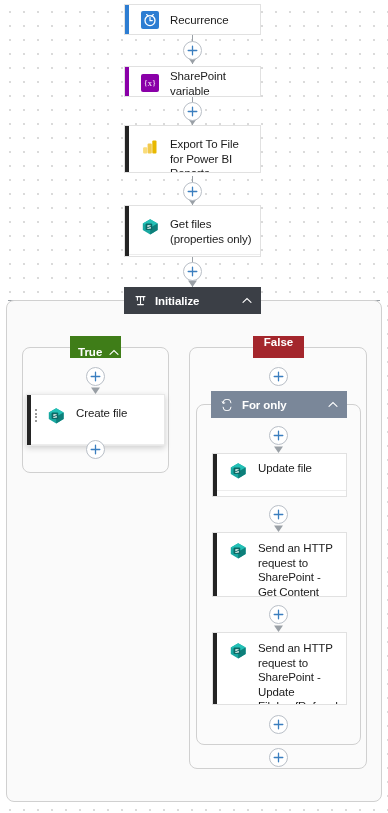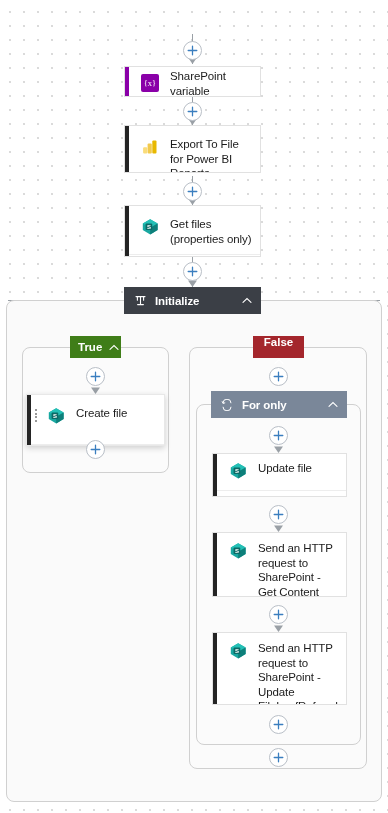--- a/index.html
+++ b/index.html
@@ -148,21 +148,21 @@
     position: absolute;
     display: flex;
     align-items: center;
     gap: 7px;
     padding: 0 8px;
     color: #ffffff;
     font-size: 11.5px;
     font-weight: bold;
     height: 22px;
   }
-  .badge-true  { background: #3f7d18; }
+  .badge-true  { background: #3f7d18; align-items: flex-end; }
   .badge-false { background: #a4262c; }
 </style>
 </head>
 <body>
 
 <div id="canvas">
 
   <div class="layer">
 
     <div class="line vline" style="left:192px; top:34px; height:30px;"></div>
@@ -258,20 +258,34 @@
           <path d="M4.5 7 L0 0.5 L9 0.5 Z" fill="#9aa0a6"></path>
         </svg>
       </div>
     <div class="arrow" style="left:274px; top:625px;">
         <svg width="9" height="7" viewBox="0 0 9 7">
           <path d="M4.5 7 L0 0.5 L9 0.5 Z" fill="#9aa0a6"></path>
         </svg>
       </div>
   </div>
 
+  <div class="card" style="left:124px; top:4px; width:137px; height:31px;">
+    <div class="card-accent" style="background:#2d7dd2;"></div>
+    <div class="card-body" style="align-items:center; padding-top:0; padding-bottom:0;">
+      <span class="card-icon">
+        <svg width="18" height="18" viewBox="0 0 18 18">
+          <rect width="18" height="18" rx="2" fill="#2d7dd2"></rect>
+          <circle cx="9" cy="9.6" r="5" fill="none" stroke="#ffffff" stroke-width="1.3"></circle>
+          <path d="M9 6.4 V9.6 H11.3" stroke="#ffffff" stroke-width="1.2" fill="none" stroke-linecap="round"></path>
+          <path d="M5.6 3.6 L7.4 4.9 M12.4 3.6 L10.6 4.9" stroke="#ffffff" stroke-width="1.2" stroke-linecap="round"></path>
+        </svg>
+      </span>
+      <span class="card-title">Recurrence</span>
+    </div>
+  </div>
 
   <div class="card" style="left:124px; top:66px; width:137px; height:31px;">
     <div class="card-accent" style="background:#8a00a8;"></div>
     <div class="card-body" style="align-items:center; padding-top:0; padding-bottom:0;">
       <span class="card-icon">
         <svg width="18" height="18" viewBox="0 0 18 18">
           <rect width="18" height="18" rx="2" fill="#8a00a8"></rect>
           <text x="9" y="12.4" font-family="'Liberation Serif', serif" font-size="8.5" fill="#ffffff" text-anchor="middle">{x}</text>
         </svg>
       </span>

